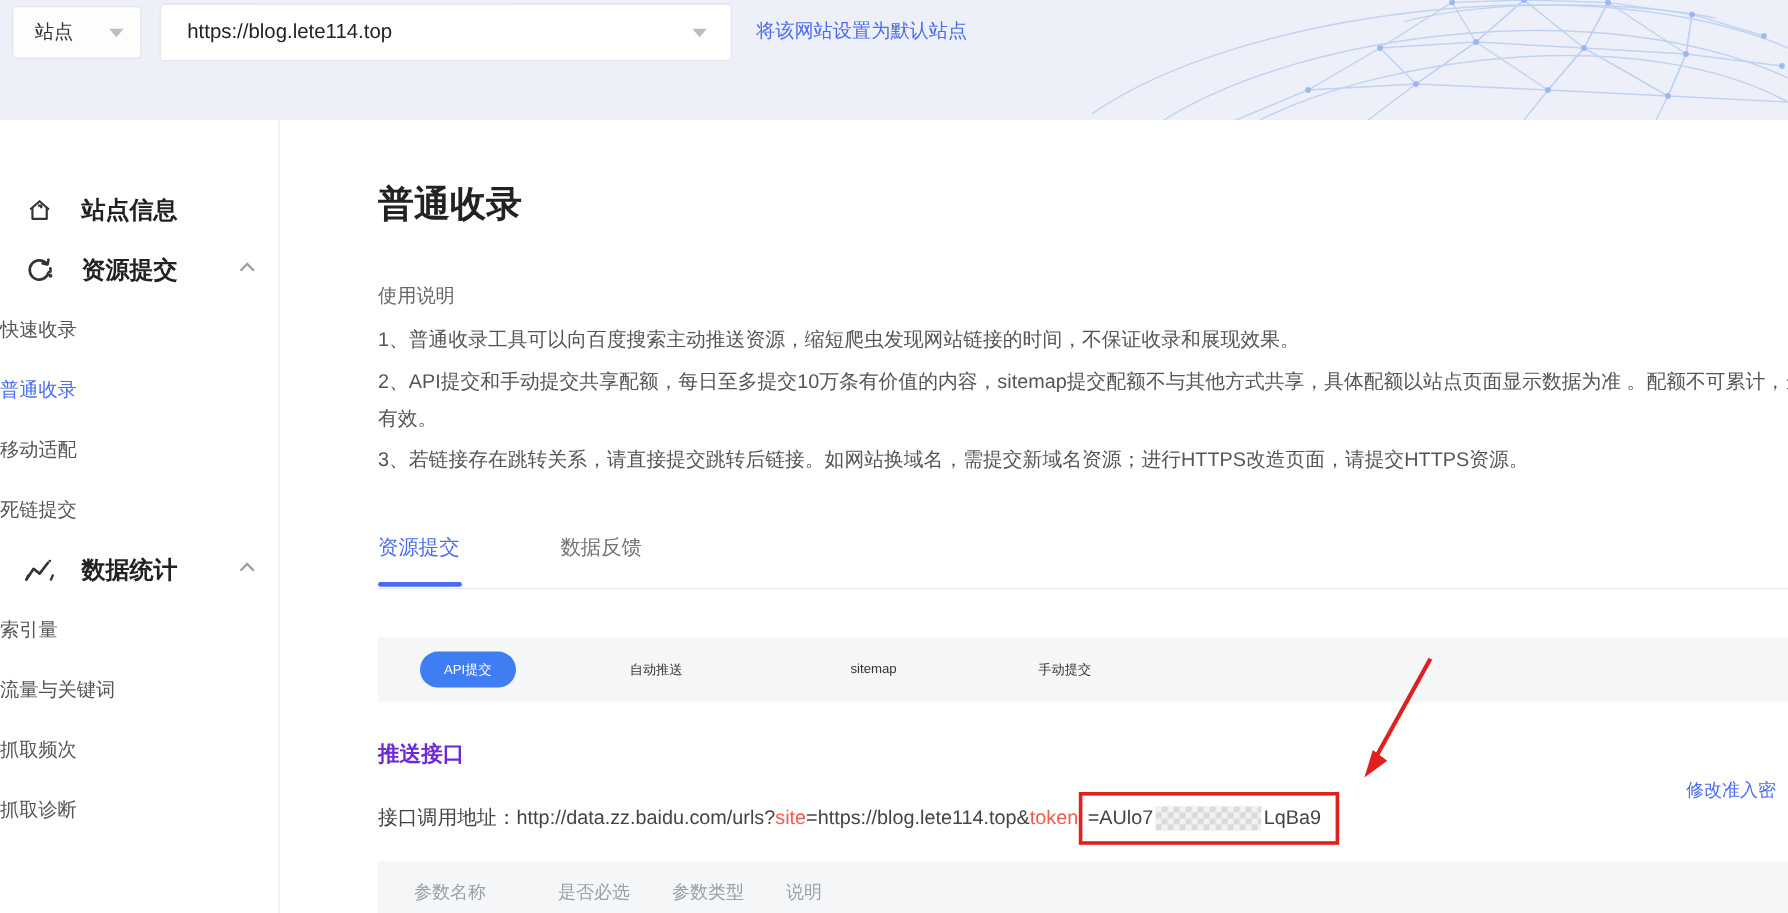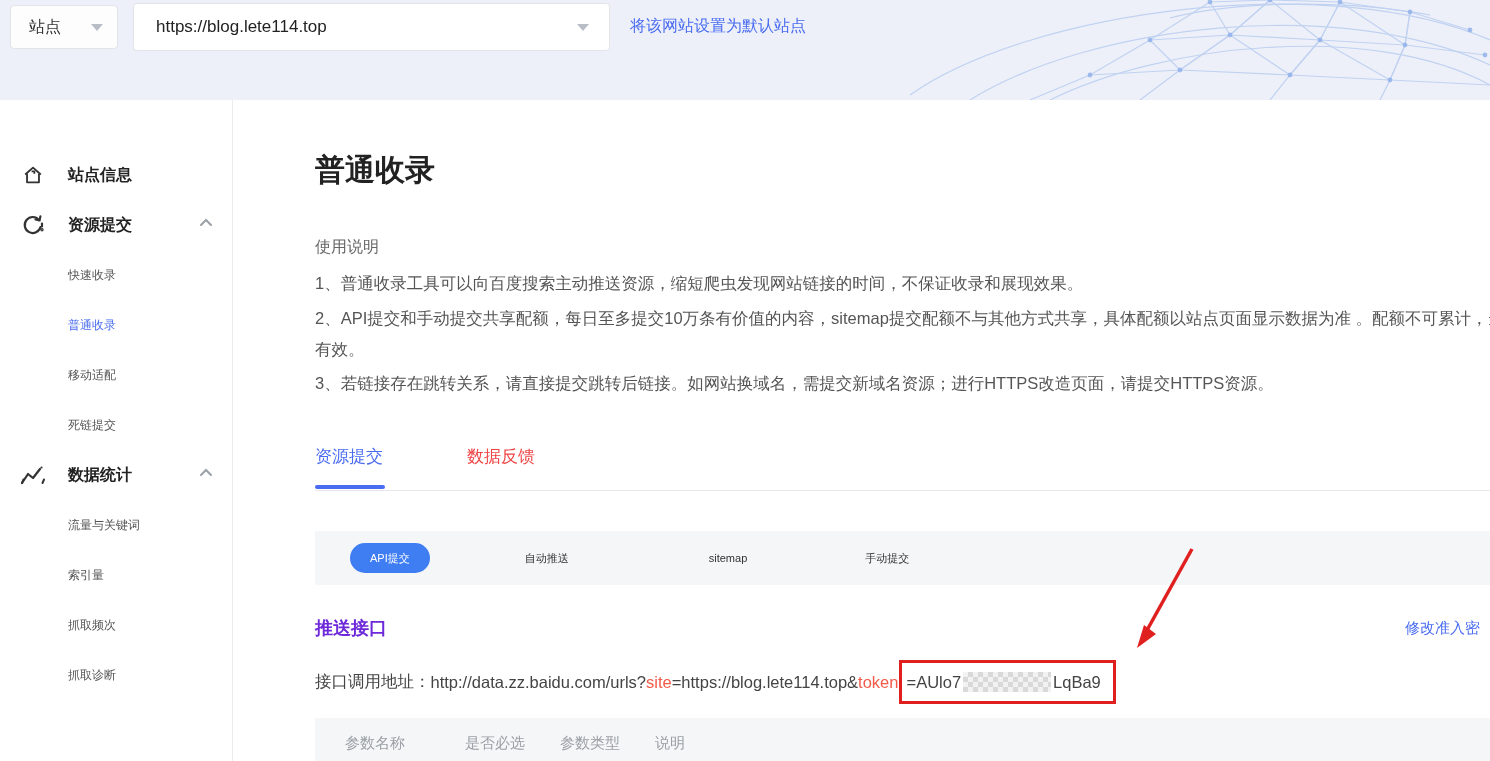--- a/index.html
+++ b/index.html
@@ -21,47 +21,47 @@
   .caret { width:0; height:0; border-left:6px solid transparent; border-right:6px solid transparent;
     border-top:7px solid #b9bdc6; }
   .set-default { position:absolute; left:630px; top:16px; font-size:16px; color:#4a6cf0;
     text-decoration:none; cursor:pointer; }
 
   
   .sidebar { position:absolute; left:0; top:100px; width:233px; height:661px; background:#fff;
     border-right:1px solid #ececec; padding-top:50px; }
   .nav-row { height:50px; display:flex; align-items:center; padding:0 18px 0 20px; cursor:pointer; }
   .nav-row .ico { width:26px; height:26px; margin-right:22px; display:flex; align-items:center; justify-content:center; }
-  .nav-row .txt { font-size:16px; font-weight:bold; color:#222; flex:1; }
-  .sub-row { height:50px; display:flex; align-items:center; padding-left:68px; font-size:12px;
+  .nav-row .txt { font-size:20px; font-weight:bold; color:#222; flex:1; }
+  .sub-row { height:50px; display:flex; align-items:center; font-size:16px;
     color:#555; cursor:pointer; }
   .sub-row.active { color:#4a6cf0; }
 
   
   .main { position:absolute; left:315px; top:100px; width:1220px; height:661px; }
   .page-title { position:absolute; left:0; top:50px; font-size:30px; font-weight:bold; color:#222; }
   .usage-head { position:absolute; left:0; top:137px; font-size:16px; color:#666; }
   .usage { position:absolute; left:0; width:1220px; font-size:16.5px; color:#555; line-height:31px; }
   .u1 { top:168px; } .u2 { top:203px; } .u3 { top:268px; }
 
   .tabs { position:absolute; left:0; top:345px; width:1220px; height:46px; border-bottom:1px solid #e8e8e8; }
-  .tab { position:absolute; top:0; height:43px; font-size:17px; color:#ef4444; cursor:pointer; }
+  .tab { position:absolute; top:0; height:43px; font-size:17px; color:#737373; cursor:pointer; }
   .tab.t0 { left:0; } .tab.t1 { left:152px; }
   .tab.active { color:#4a6cf0; }
   .tab-underline { position:absolute; left:0; top:40px; width:70px; height:4px; background:#4a6cf0; border-radius:2px; }
 
   .pill-bar { position:absolute; left:0; top:431px; width:1220px; height:54px; background:#f5f6f8;
     display:flex; align-items:center; }
   .pill { height:30px; display:flex; align-items:center; padding:0 20px; border-radius:16px;
     font-size:11px; color:#333; cursor:pointer; }
   .pill.p0 { margin-left:35px; background:#3f7df2; color:#fff; }
   .pill.p1 { margin-left:75px; } .pill.p2 { margin-left:100px; } .pill.p3 { margin-left:78px; }
 
   .push-head { position:absolute; left:0; top:516px; font-size:18px; font-weight:bold; color:#6d28d9; }
-  .edit-key { position:absolute; left:1090px; top:519px; font-size:15px; color:#4a6cf0;
+  .edit-key { position:absolute; left:1090px; top:549px; font-size:15px; color:#4a6cf0;
     text-decoration:none; white-space:nowrap; cursor:pointer; }
 
   .api-line { position:absolute; left:0; top:558px; width:1220px; height:48px; display:flex;
     align-items:center; font-size:16.5px; color:#444; white-space:nowrap; }
   .api-line .red { color:#f25a4a; }
   .token-box { display:inline-flex; align-items:center; height:44px; border:3px solid #e01f1f;
     padding:0 12px 0 4px; margin-left:1px; }
   .mosaic { display:inline-block; width:88px; height:20px; margin:0 2px;
     background-image:
       linear-gradient(45deg,#d9d9d9 25%,transparent 25%,transparent 75%,#d9d9d9 75%),
@@ -171,22 +171,22 @@
         </svg>
       </span>
       <span class="txt">数据统计</span>
       <span>
         <svg width="16" height="16" viewBox="0 0 16 16" fill="none" stroke="#9aa0a6" stroke-width="2" stroke-linecap="round">
             <path d="M3 10 L8 5 L13 10"></path>
           </svg>
       </span>
     </div>
 
+    <div class="sub-row">索引量</div>
     <div class="sub-row">流量与关键词</div>
-    <div class="sub-row">索引量</div>
     <div class="sub-row">抓取频次</div>
     <div class="sub-row">抓取诊断</div>
   </div>
 
   <div class="main">
 
     <h1 class="page-title">普通收录</h1>
 
     <div class="usage-head">使用说明</div>
     <p class="usage u1">1、普通收录工具可以向百度搜索主动推送资源，缩短爬虫发现网站链接的时间，不保证收录和展现效果。</p>

